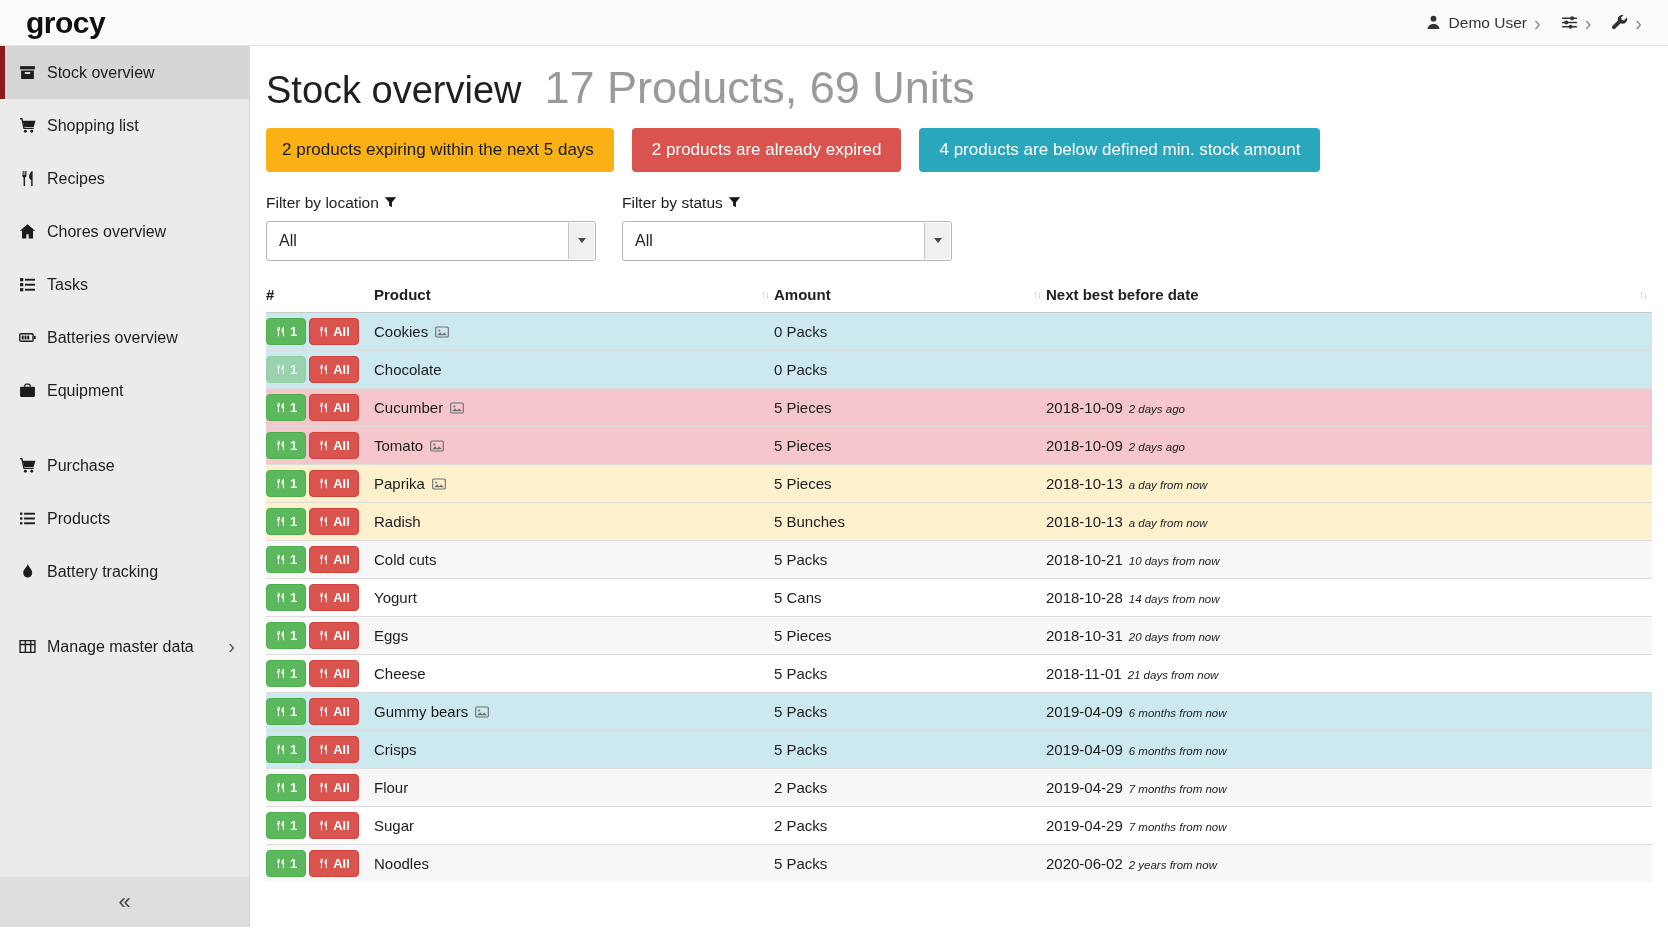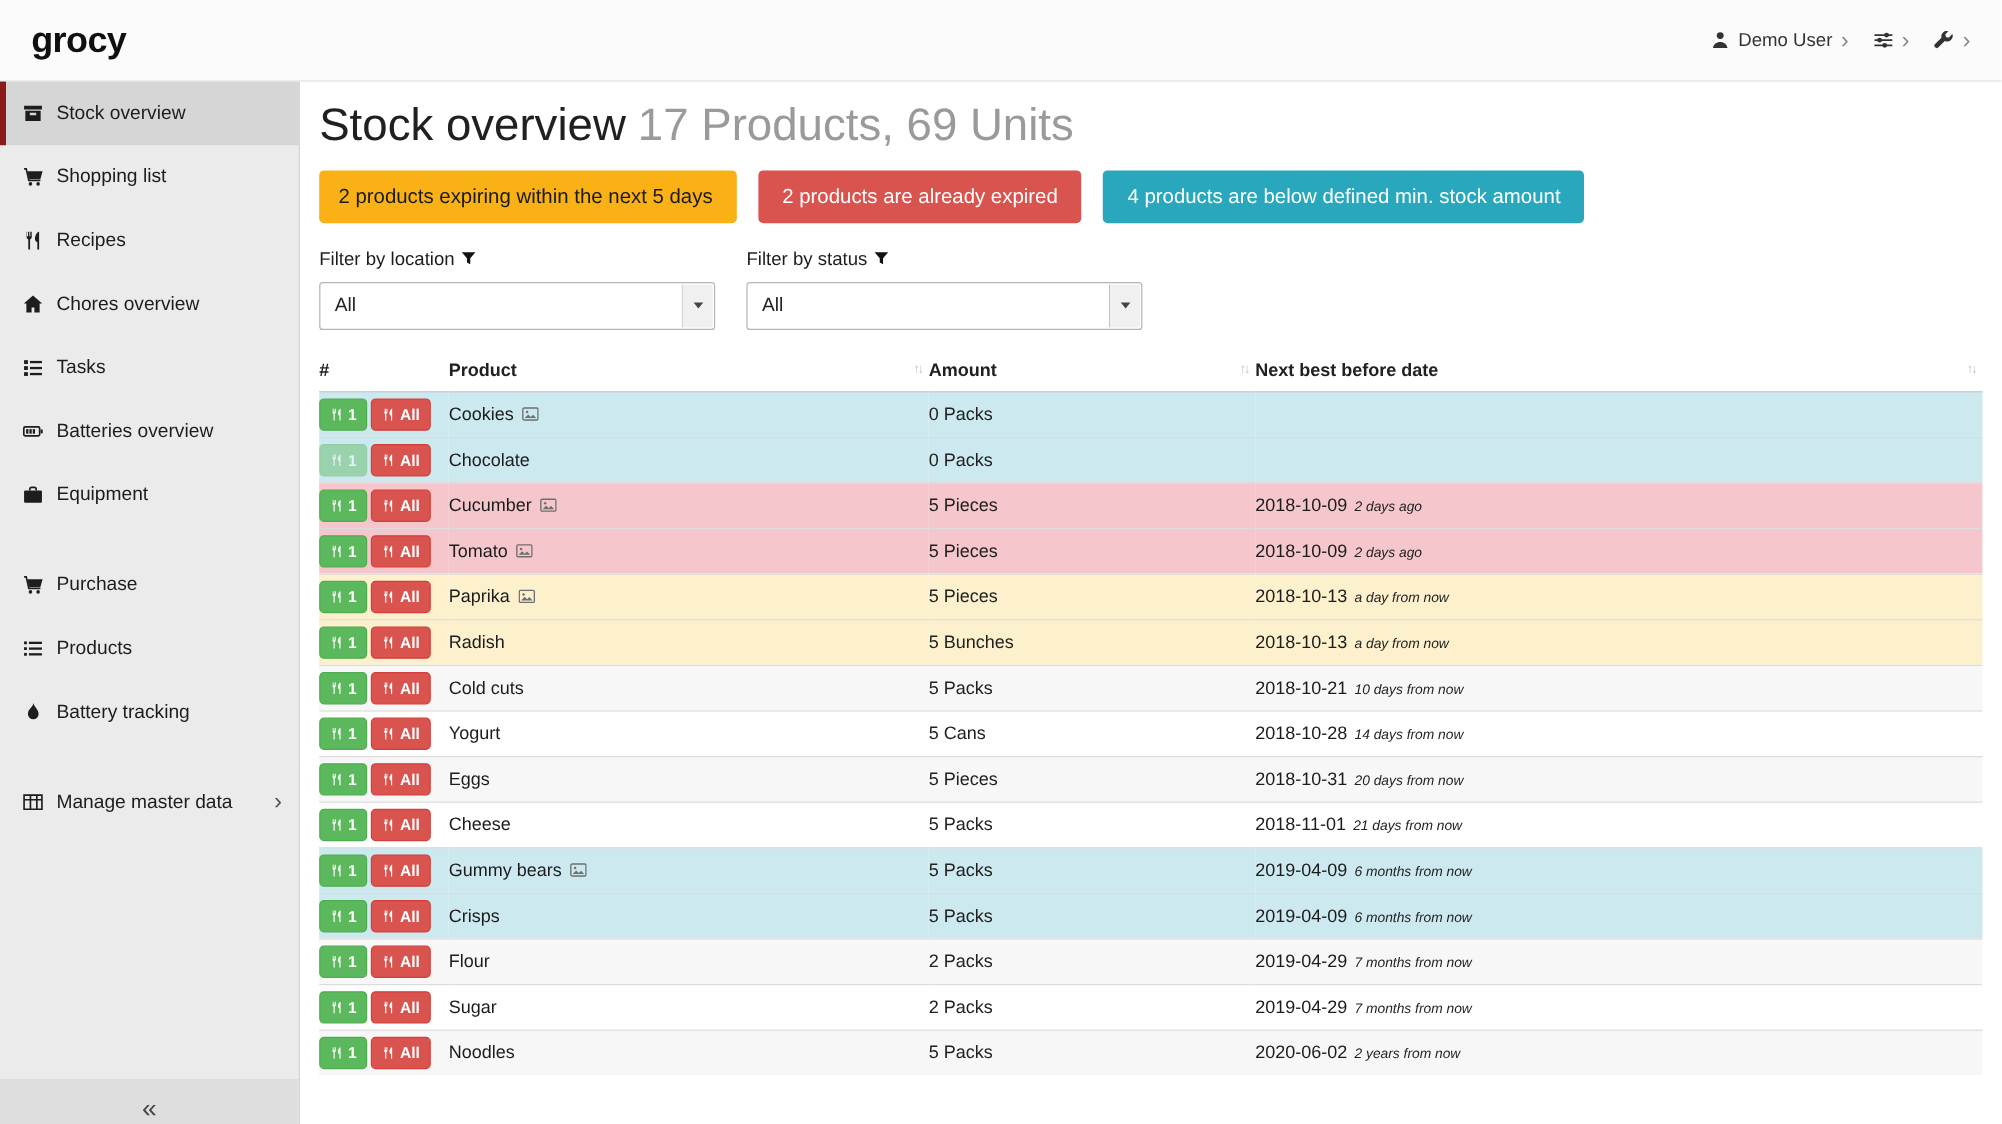--- a/index.html
+++ b/index.html
@@ -1,20 +1,20 @@
 <!DOCTYPE html>
 <html><head>
 <meta charset="utf-8">
 <style>
   * { box-sizing: border-box; margin: 0; padding: 0; }
   html,body { width:1668px; height:937px; overflow:hidden; }
   body { font-family:"Liberation Sans","DejaVu Sans",sans-serif; background:#fff; color:#212121; }
 
   
-  .navbar { height:68px; background:#fbfbfb; border-bottom:1px solid #e3e3e3;
+  .navbar { height:46px; background:#fbfbfb; border-bottom:1px solid #e3e3e3;
             display:flex; align-items:center; justify-content:space-between; padding:0 26px; }
   .brand { font-size:30px; font-weight:800; letter-spacing:-.5px; color:#101010; cursor:pointer; }
   .nav-right { display:flex; align-items:flex-end; }
   .nav-group { display:flex; align-items:center; gap:7px; margin-left:20px; font-size:15.5px; color:#333; cursor:pointer; }
   .nicon svg { width:17px; height:17px; display:block; color:#333; fill:#333; }
   .chev { color:#8a8a8a; font-size:20px; line-height:1; }
 
   
   .layout { display:flex; height:881px; }
 
@@ -27,21 +27,21 @@
   .sicon { flex:none; }
   .sicon svg { width:17px; height:17px; display:block; color:#1d1d1d; fill:#1d1d1d; }
   .schev { margin-left:auto; color:#555; font-size:20px; }
   .sidebar-footer { position:absolute; bottom:0; left:0; right:0; height:50px; background:#dedede;
                     display:flex; align-items:center; justify-content:center; color:#444; font-size:22px; cursor:pointer; }
 
   
   .main { flex:1; padding:12px 16px 0 16px; overflow:hidden; }
   .page-header { line-height:1.15; margin-top:4px; }
   .page-title { font-size:38px; font-weight:500; color:#202020; }
-  .page-subtitle { font-size:38px; font-weight:400; color:#9a9a9a; margin-left:10px; }
+  .page-subtitle { font-size:45px; font-weight:400; color:#9a9a9a; margin-left:23px; }
 
   .alerts { margin-top:14px; }
   .alert-btn { display:inline-block; margin-right:18px; padding:12px 20px; border-radius:4px;
                font-size:17px; cursor:pointer; }
   .alert-warning { background:#f9b115; color:#1a1a1a;padding-left:16px; }
   .alert-danger  { background:#d9534f; color:#fff; }
   .alert-info    { background:#29a7bc; color:#fff; }
 
   .filters { margin-top:22px; display:flex; }
   .filter-col { width:330px; margin-right:26px; }

